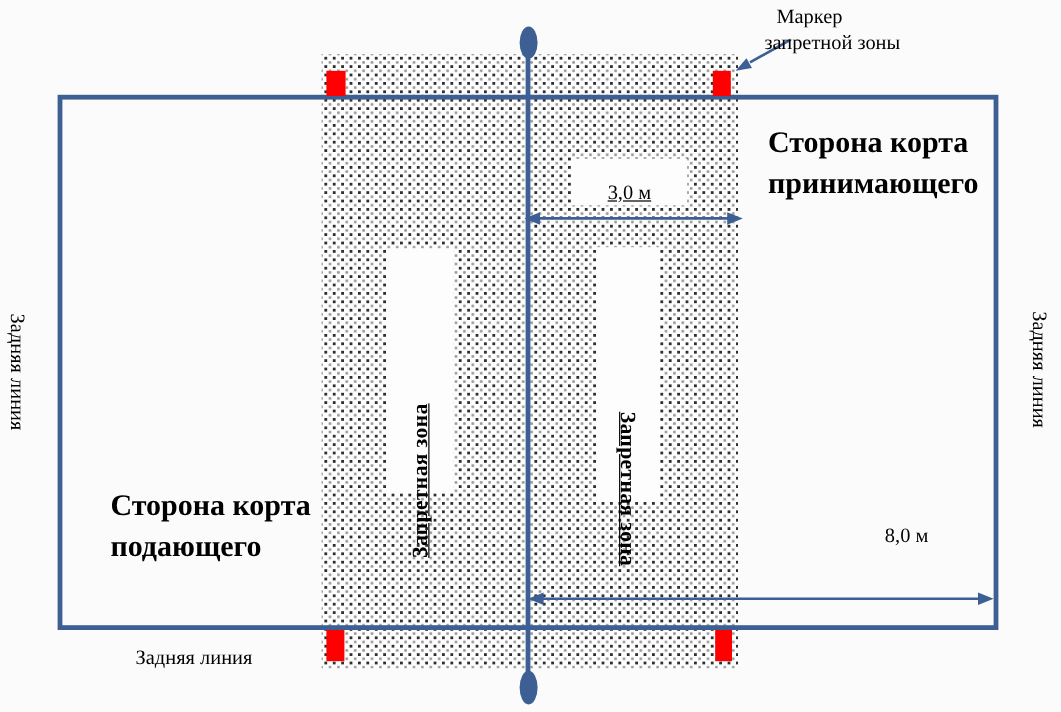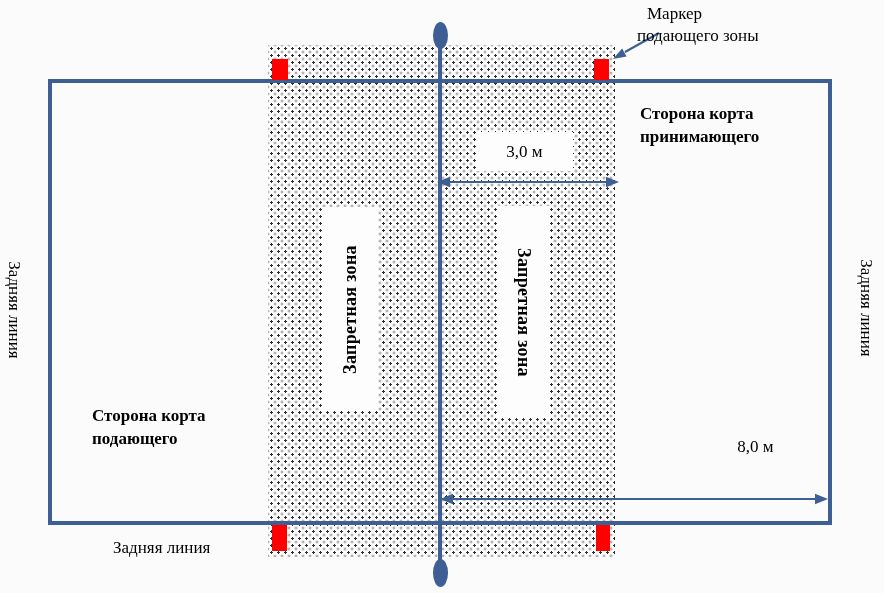--- a/index.html
+++ b/index.html
@@ -53,35 +53,35 @@
   
   .red-marker{background:var(--marker);}
   .rm-tl{left:272px;top:59px;width:16px;height:21px;}
   .rm-tr{left:594px;top:59px;width:15px;height:21px;}
   .rm-bl{left:272px;top:525px;width:15px;height:26px;}
   .rm-br{left:596px;top:525px;width:14px;height:26px;}
 
   
   .white-box{
     background:var(--zone-bg);
-    display:flex;align-items:center;justify-content:center;
+    display:flex;align-items:flex-end;justify-content:center;text-decoration:underline;
   }
   .zone-box-left{left:322px;top:207px;width:56px;height:204px;}
   .zone-box-right{left:497px;top:206px;width:53px;height:212px;}
   .zone-box span{
     font-weight:bold;font-size:18px;white-space:nowrap;letter-spacing:.3px;
   }
   .rot-ccw{transform:rotate(-90deg);}
   .rot-cw{transform:rotate(90deg);}
 
   .dim3-box{left:476px;top:132px;width:97px;height:39px;font-size:17px;}
 
   
   .lbl{font-size:17px;line-height:1.3;white-space:pre-line;}
-  .lbl-bold{font-weight:bold;font-size:17px;line-height:1.35;white-space:pre-line;}
+  .lbl-bold{font-weight:bold;font-size:25px;line-height:1.35;white-space:pre-line;}
   .marker-label{left:637px;top:3px;text-indent:10px;}
   .receiver-label{left:640px;top:103px;}
   .server-label{left:92px;top:405px;}
   .dim8-label{left:698px;top:436px;width:115px;text-align:center;}
   .sideline-label{left:113px;top:537px;}
   .backline{width:142px;height:20px;text-align:center;white-space:nowrap;}
   .backline-left{left:-56px;top:300px;transform:rotate(90deg);}
   .backline-right{left:796px;top:298px;transform:rotate(90deg);}
 
   
@@ -129,21 +129,21 @@
       <polygon points="440,499 453,493.8 453,504.2"></polygon>
       <polygon points="828,499 815,493.8 815,504.2"></polygon>
     </g>
     <g>
       <line x1="659" y1="33" x2="625" y2="52"></line>
       <polygon points="613,59 626.6,56.6 622.1,48.6"></polygon>
     </g>
   </svg>
 
   <div class="abs lbl marker-label">Маркер
-подающего зоны</div>
+запретной зоны</div>
 
   <div class="abs lbl-bold receiver-label">Сторона корта
 принимающего</div>
 
   <div class="abs lbl-bold server-label">Сторона корта
 подающего</div>
 
   <div class="abs lbl backline backline-left">Задняя линия</div>
 
   <div class="abs lbl backline backline-right">Задняя линия</div>

